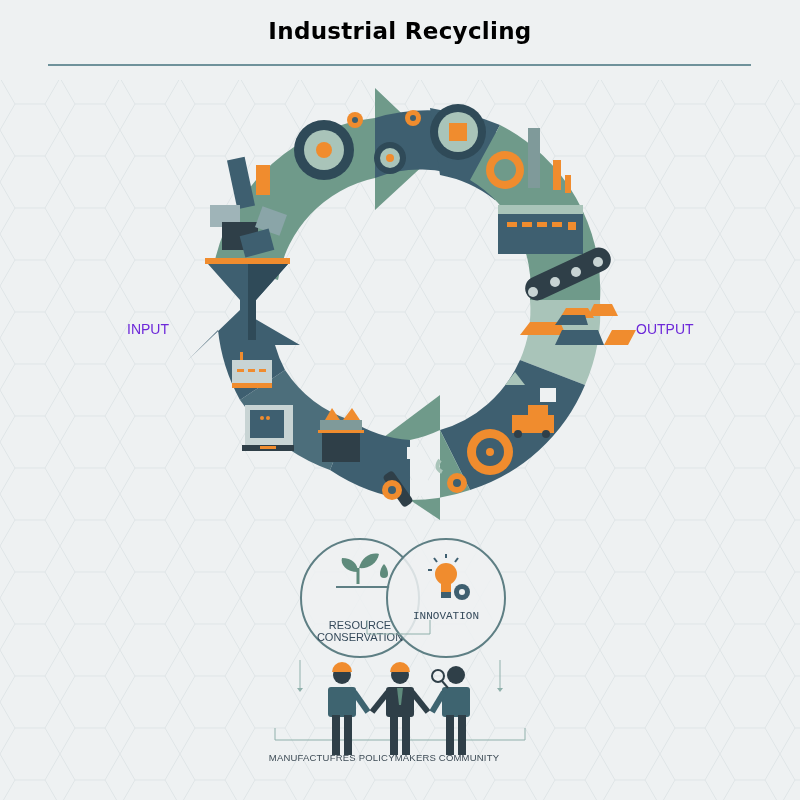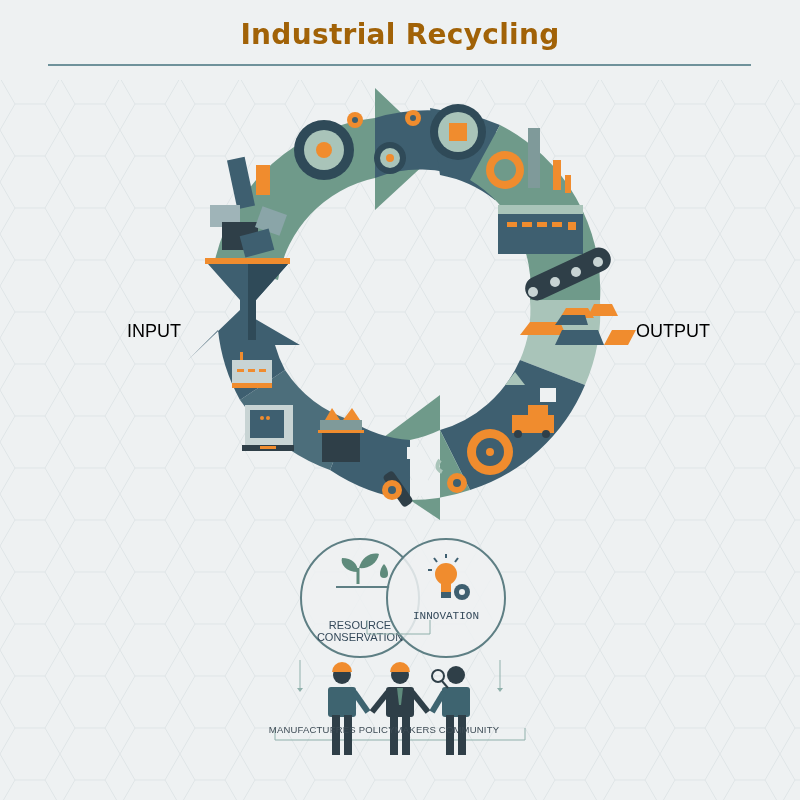--- a/index.html
+++ b/index.html
@@ -1,31 +1,31 @@
 <!DOCTYPE html>
 <html><head>
 <meta charset="utf-8">
 <style>
   html,body{margin:0;padding:0;}
   body{width:800px;height:800px;background:#eef1f2;position:relative;overflow:hidden;font-family:"DejaVu Sans","Liberation Sans",sans-serif;}
   .hexbg{position:absolute;left:0;top:0;width:800px;height:800px;}
-  .title{position:absolute;left:0;top:18px;width:800px;text-align:center;font-size:28px;font-weight:bold;color:#a16207;letter-spacing:0.3px;}
+  .title{position:absolute;left:0;top:18px;width:800px;text-align:center;font-size:23px;font-weight:bold;color:#000000;letter-spacing:0.3px;}
   .rule{position:absolute;left:48px;top:64px;width:703px;height:2px;background:#6f929b;}
   .cycle{position:absolute;left:0;top:0;width:800px;height:800px;}
-  .side-label{position:absolute;font-family:"Liberation Sans",sans-serif;font-size:18px;color:#000000;}
+  .side-label{position:absolute;font-family:"Liberation Sans",sans-serif;font-size:14px;color:#6d28d9;}
   .input-label{left:127px;top:321px;}
   .output-label{left:636px;top:321px;text-align:right;}
   .bubble{position:absolute;width:116px;height:116px;border:2px solid #5e7f84;border-radius:50%;background:rgba(238,241,242,0.85);}
   .b1{left:300px;top:538px;}
   .b2{left:386px;top:538px;}
   .bubble-text{position:absolute;left:0;width:100%;text-align:center;font-family:"Liberation Sans",sans-serif;font-size:11px;color:#34495a;line-height:12px;}
   .b1 .bubble-text{top:79px;}
   .b2 .bubble-text{top:70px;font-family:Liberation Mono, monospace;}
   .people{position:absolute;left:0;top:0;width:800px;height:800px;}
-  .stakeholders{position:absolute;left:0;top:724px;width:768px;text-align:center;font-family:"Liberation Sans",sans-serif;font-size:9.5px;color:#3d4b55;letter-spacing:0.2px;}
+  .stakeholders{position:absolute;left:0;top:752px;width:768px;text-align:center;font-family:"Liberation Sans",sans-serif;font-size:9.5px;color:#3d4b55;letter-spacing:0.2px;}
 </style>
 </head>
 <body>
 
 <svg class="hexbg" viewBox="0 0 800 800">
   <defs>
     <pattern id="hex" width="60" height="52" patternUnits="userSpaceOnUse">
       <path d="M15 0 L45 0 L60 26 L45 52 L15 52 L0 26 Z" fill="none" stroke="#dfe5e7" stroke-width="1"></path>
     </pattern>
   </defs>

